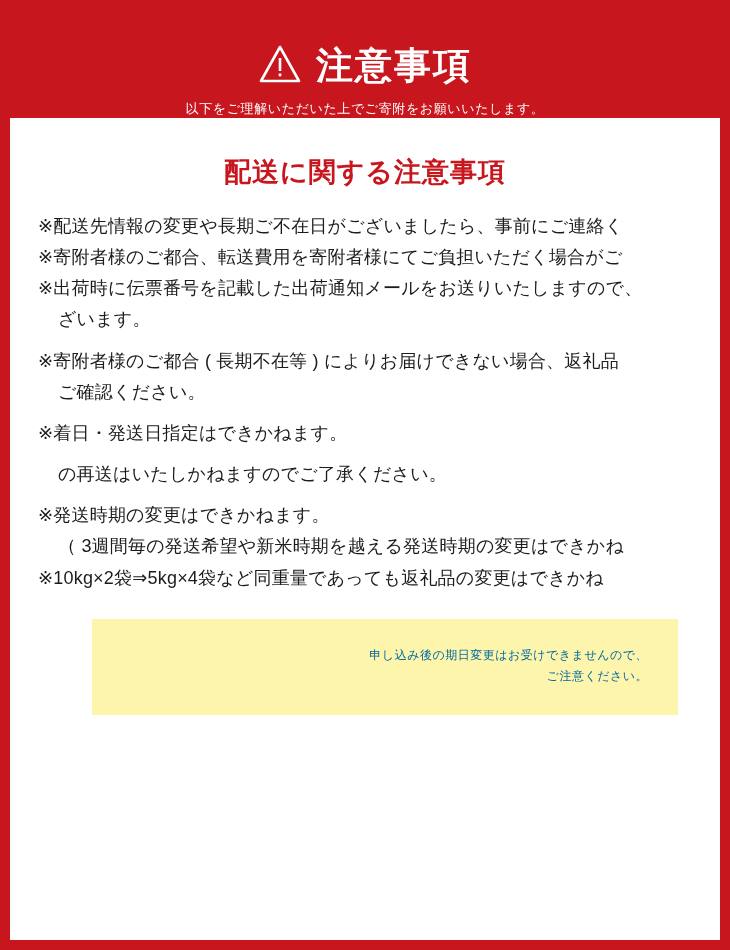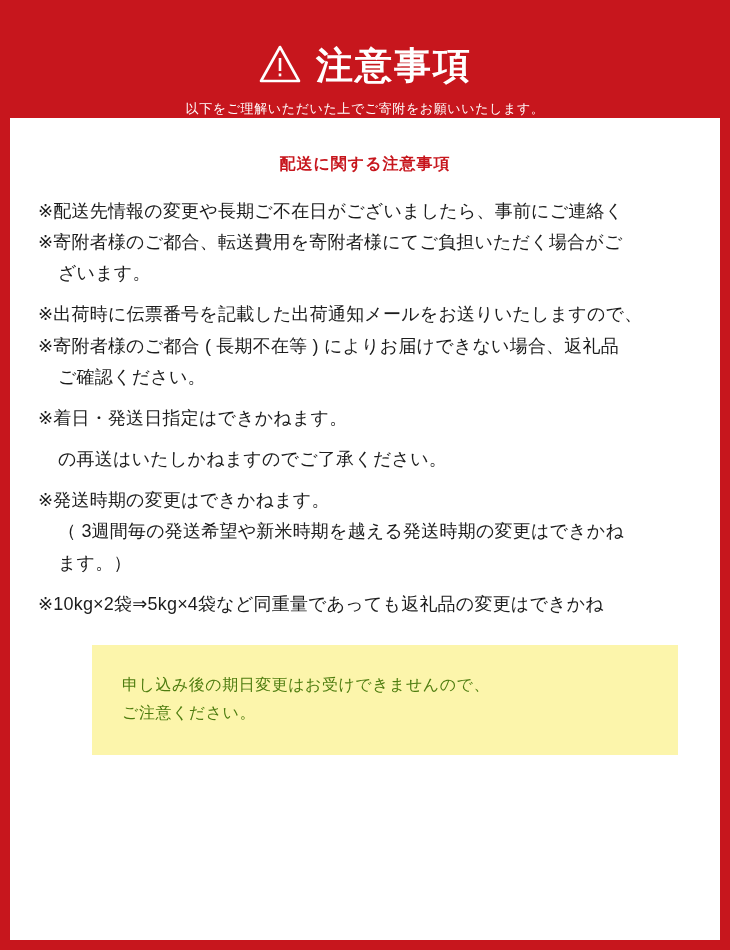--- a/index.html
+++ b/index.html
@@ -77,21 +77,21 @@
     height: 822px;
     background: #ffffff;
     box-sizing: border-box;
     padding: 22px 28px 0 28px;
     overflow: hidden;
   }
 
   .card-title {
     text-align: center;
     color: #c7161d;
-    font-size: 16px;
+    font-size: 27px;
     font-weight: bold;
     letter-spacing: 1px;
     margin: 14px 0 22px 0;
   }
 
   .notes {
     margin: 0;
     padding: 0;
     list-style: none;
   }
@@ -117,24 +117,25 @@
 
   
   .callout {
     margin: 26px 14px 0 54px;
     background: #fcf5ab;
     padding: 26px 30px 28px 30px;
     box-sizing: border-box;
   }
 
   .callout-line {
-    font-size: 16px;
+    font-size: 12px;
     line-height: 1.75;
-    color: #4d7c0f;
+    color: #0369a1;
     letter-spacing: 0.5px;
+    text-align: right;
   }
 </style>
 </head>
 <body>
 
 <div class="page">
 
   <div class="header">
     <div class="header-title-row">
       <svg class="warn-icon" viewBox="0 0 44 44" aria-hidden="true">
@@ -147,33 +148,32 @@
     <div class="header-sub">以下をご理解いただいた上でご寄附をお願いいたします。</div>
   </div>
 
   <div class="card">
     <div class="card-title">配送に関する注意事項</div>
 
     <div class="notes">
       <p class="note tight">※配送先情報の変更や長期ご不在日がございましたら、事前にご連絡く</p>
 
       <p class="note tight">※寄附者様のご都合、転送費用を寄附者様にてご負担いただく場合がご</p>
+      <p class="note tight">※出荷時に伝票番号を記載した出荷通知メールをお送りいたしますので、</p>
+
       <p class="note cont">ざいます。</p>
-
-      <p class="note tight">※出荷時に伝票番号を記載した出荷通知メールをお送りいたしますので、</p>
       <p class="note tight">※寄附者様のご都合 ( 長期不在等 ) によりお届けできない場合、返礼品</p>
 
       <p class="note cont">ご確認ください。</p>
       <p class="note">※着日・発送日指定はできかねます。</p>
 
       <p class="note cont">の再送はいたしかねますのでご了承ください。</p>
 
       <p class="note tight">※発送時期の変更はできかねます。</p>
       <p class="note tight cont">（ 3週間毎の発送希望や新米時期を越える発送時期の変更はできかね</p>
-      <p class="note cont">ます。）</p>
 
       <p class="note tight">※10kg×2袋⇒5kg×4袋など同重量であっても返礼品の変更はできかね</p>
     </div>
 
     <div class="callout">
       <div class="callout-line">申し込み後の期日変更はお受けできませんので、</div>
       <div class="callout-line">ご注意ください。</div>
     </div>
   </div>
 

